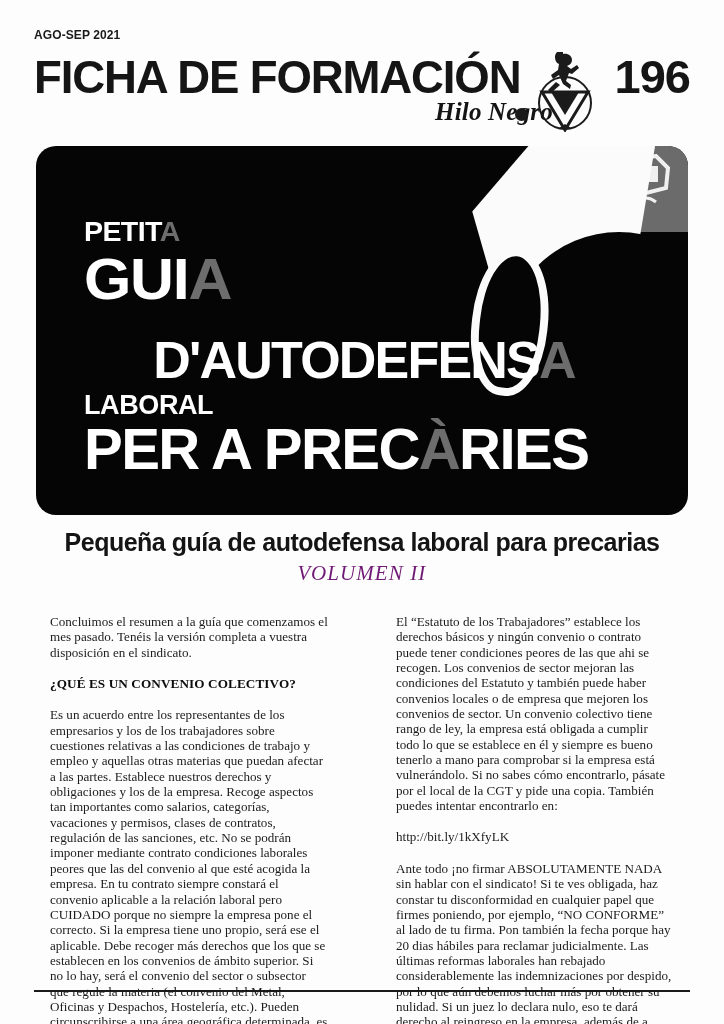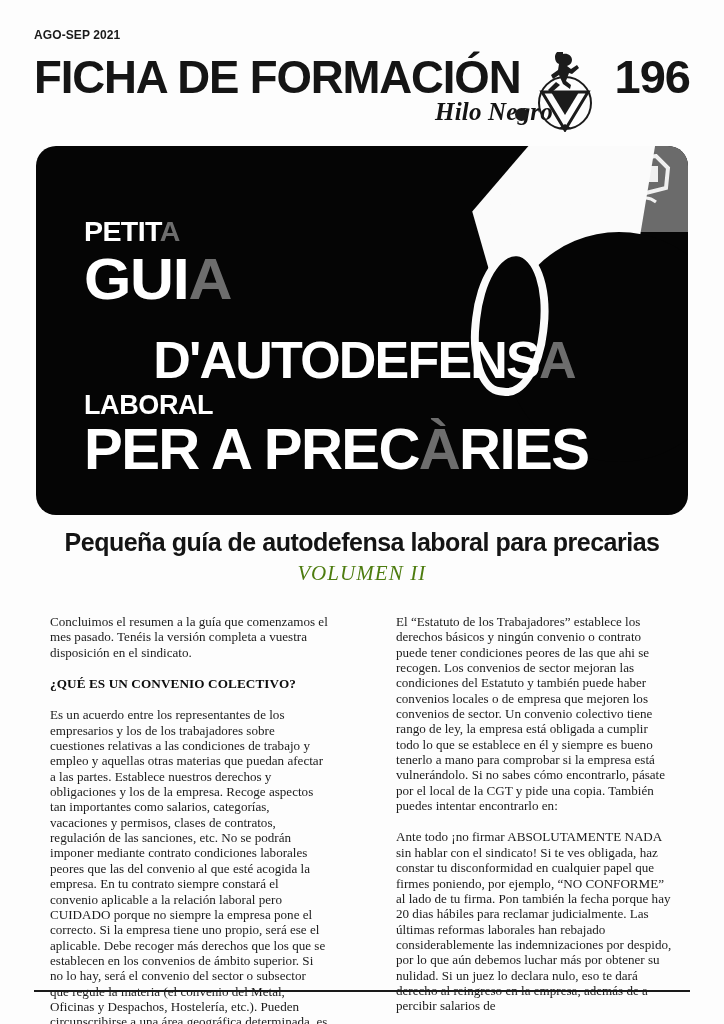--- a/index.html
+++ b/index.html
@@ -220,21 +220,21 @@
   }
   .volume {
     position: absolute;
     left: 34px; top: 561px;
     width: 656px;
     text-align: center;
     font-family: "Liberation Serif", serif;
     font-style: italic;
     font-size: 21px;
     letter-spacing: 1.1px;
-    color: #4d7c0f;
+    color: #701a75;
   }
 
   
   .columns {
     position: absolute;
     left: 34px; top: 598px;
     width: 656px;
     height: 390px;
     display: flex;
     gap: 36px;
@@ -327,18 +327,19 @@
   <div class="volume">VOLUMEN II</div>
 
   <div class="columns">
     <div class="col">
       <p>Concluimos el resumen a la guía que comenzamos el mes pasado. Tenéis la versión completa a vuestra disposición en el sindicato.</p>
       <p class="sec-head">¿QUÉ ES UN CONVENIO COLECTIVO?</p>
       <p>Es un acuerdo entre los representantes de los empresarios y los de los trabajadores sobre cuestiones relativas a las condiciones de trabajo y empleo y aquellas otras materias que puedan afectar a las partes. Establece nuestros derechos y obligaciones y los de la empresa. Recoge aspectos tan importantes como salarios, categorías, vacaciones y permisos, clases de contratos, regulación de las sanciones, etc. No se podrán imponer mediante contrato condiciones laborales peores que las del convenio al que esté acogida la empresa. En tu contrato siempre constará el convenio aplicable a la relación laboral pero CUIDADO porque no siempre la empresa pone el correcto. Si la empresa tiene uno propio, será ese el aplicable. Debe recoger más derechos que los que se establecen en los convenios de ámbito superior. Si no lo hay, será el convenio del sector o subsector que regule la materia (el convenio del Metal, Oficinas y Despachos, Hostelería, etc.). Pueden circunscribirse a una área geográfica determinada, es decir, puede ser de ámbito local, provincial, autonómico…</p>
     </div>
     <div class="col">
       <p>El “Estatuto de los Trabajadores” establece los derechos básicos y ningún convenio o contrato puede tener condiciones peores de las que ahi se recogen. Los convenios de sector mejoran las condiciones del Estatuto y también puede haber convenios locales o de empresa que mejoren los convenios de sector. Un convenio colectivo tiene rango de ley, la empresa está obligada a cumplir todo lo que se establece en él y siempre es bueno tenerlo a mano para comprobar si la empresa está vulnerándolo. Si no sabes cómo encontrarlo, pásate por el local de la CGT y pide una copia. También puedes intentar encontrarlo en:</p>
+      <p class="url">http://bit.ly/1kXfyLK</p>
       <p>Ante todo ¡no firmar ABSOLUTAMENTE NADA sin hablar con el sindicato! Si te ves obligada, haz constar tu disconformidad en cualquier papel que firmes poniendo, por ejemplo, “NO CONFORME” al lado de tu firma. Pon también la fecha porque hay 20 dias hábiles para reclamar judicialmente. Las últimas reformas laborales han rebajado considerablemente las indemnizaciones por despido, por lo que aún debemos luchar más por obtener su nulidad. Si un juez lo declara nulo, eso te dará derecho al reingreso en la empresa, además de a percibir salarios de</p>
     </div>
   </div>
 
   <div class="bottom-rule"></div>
 </div>
 
 </body></html>

